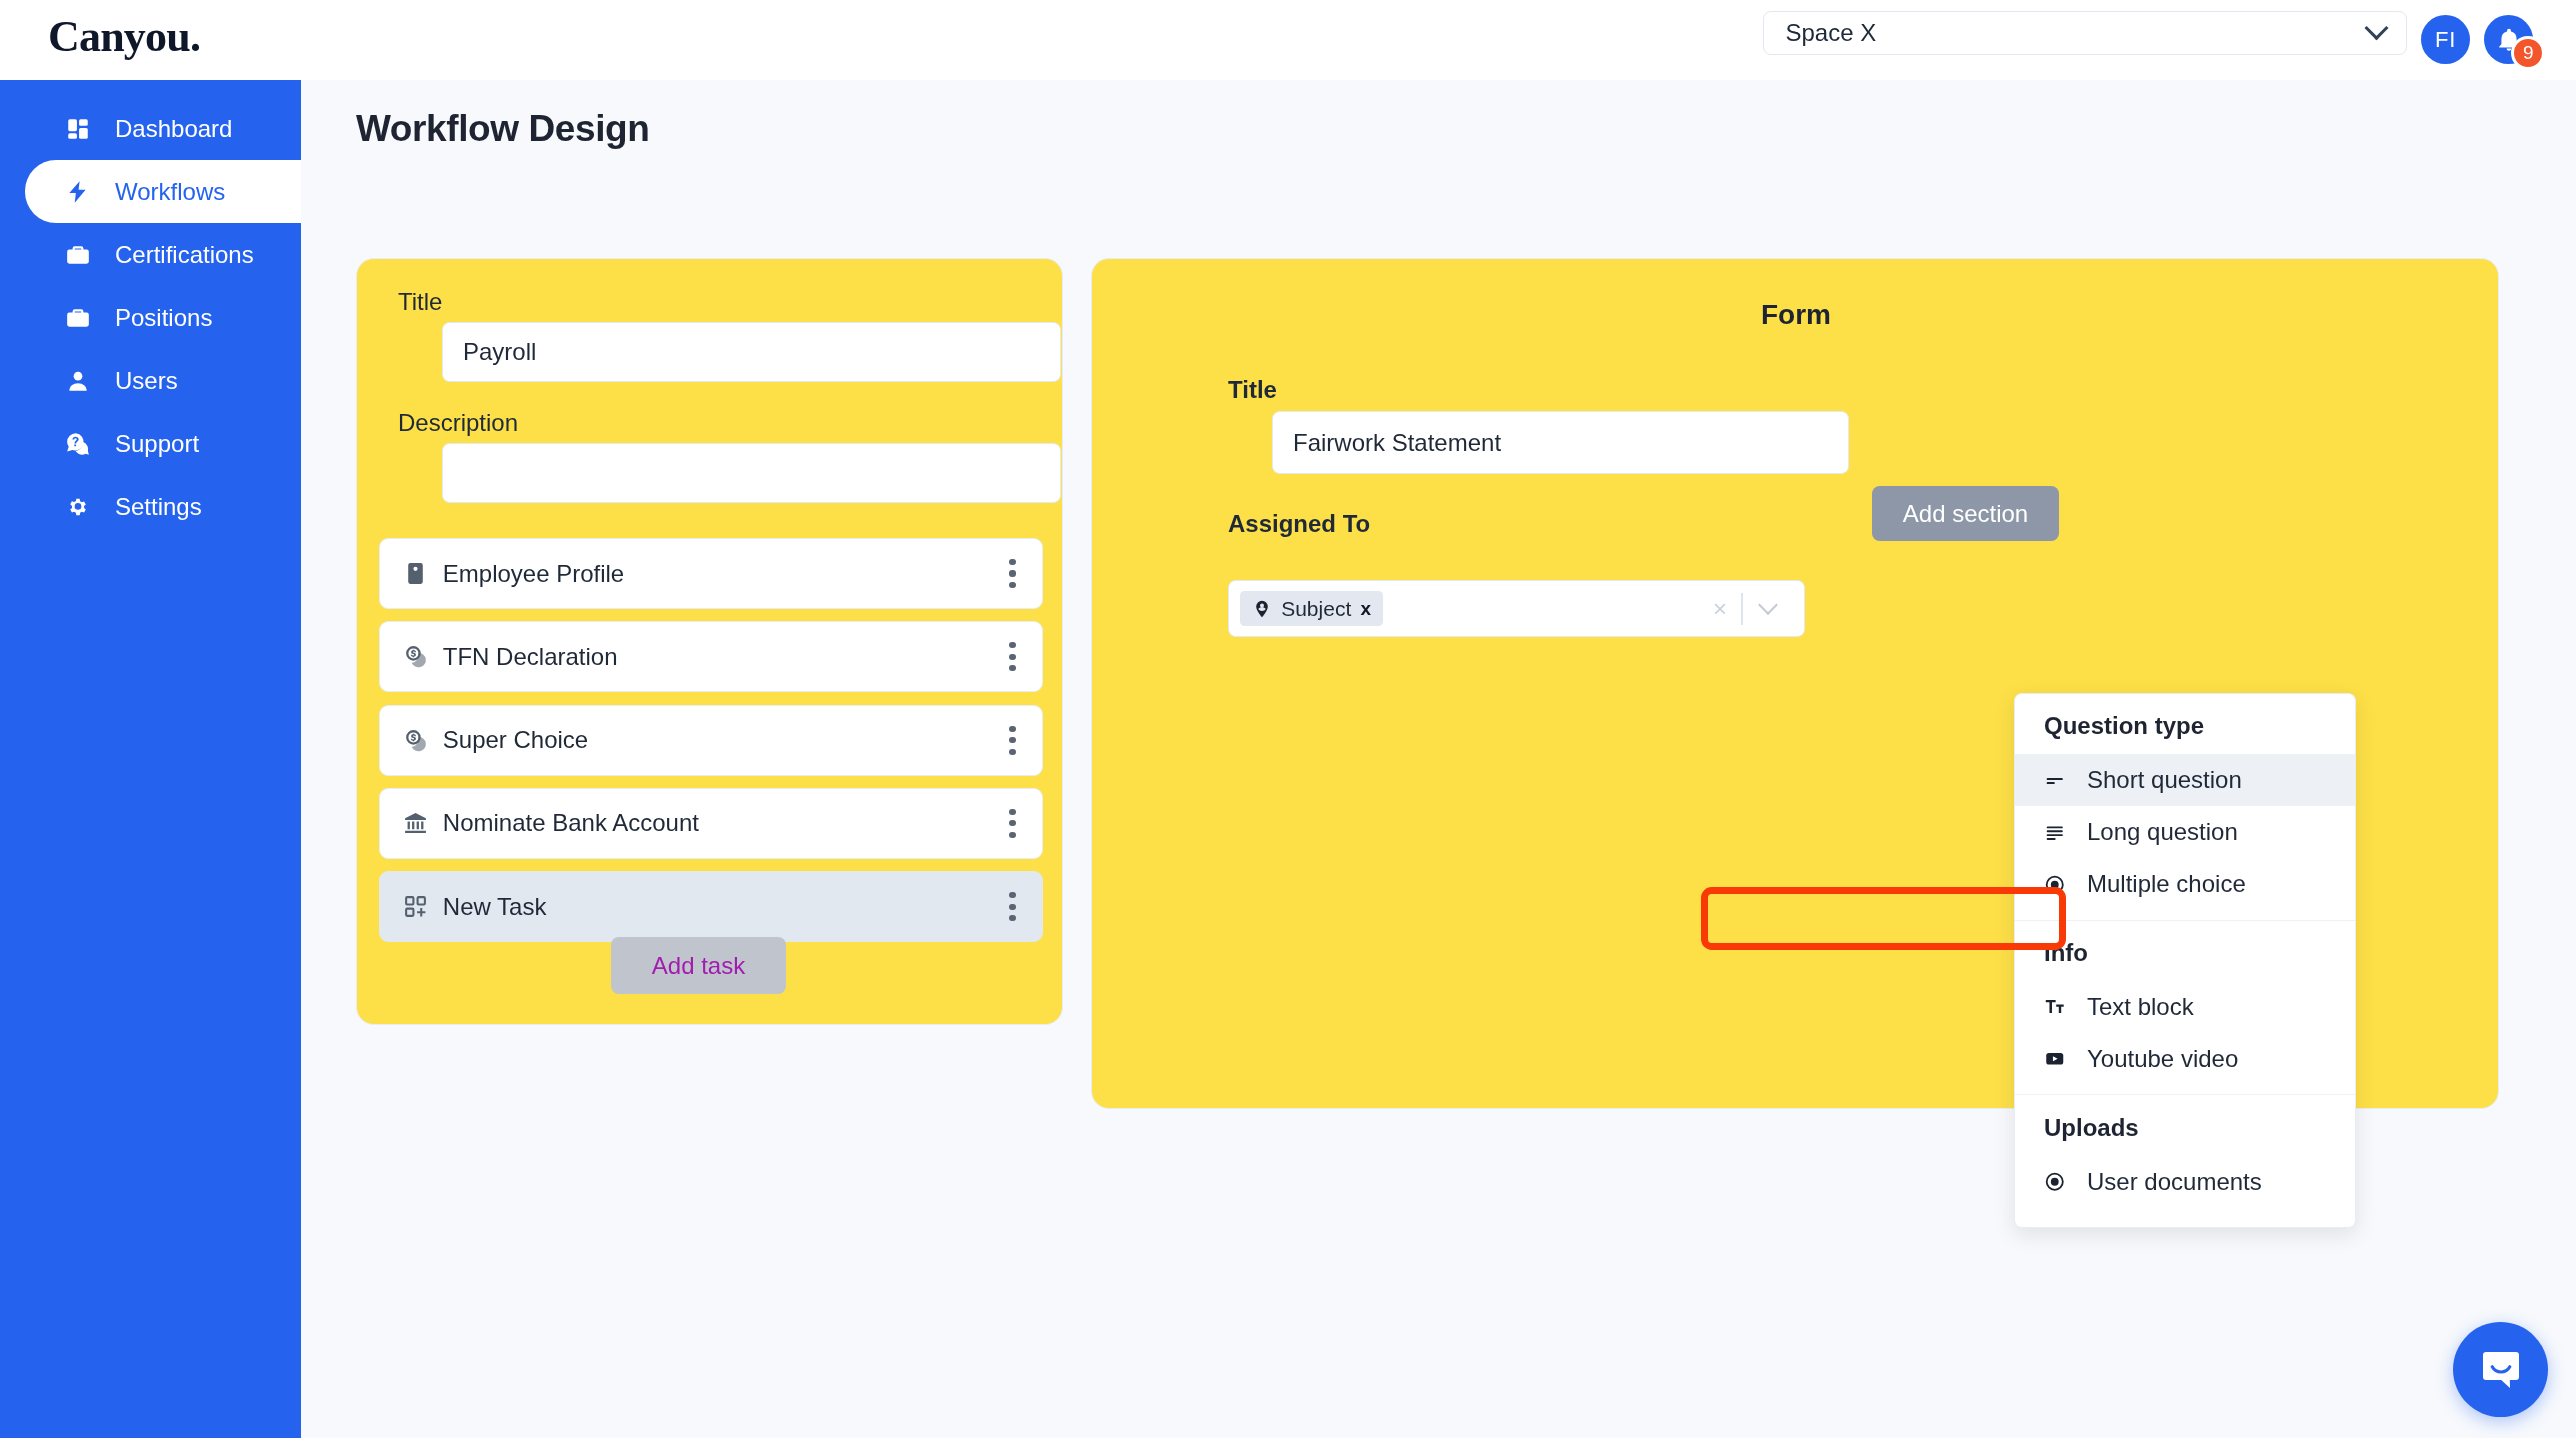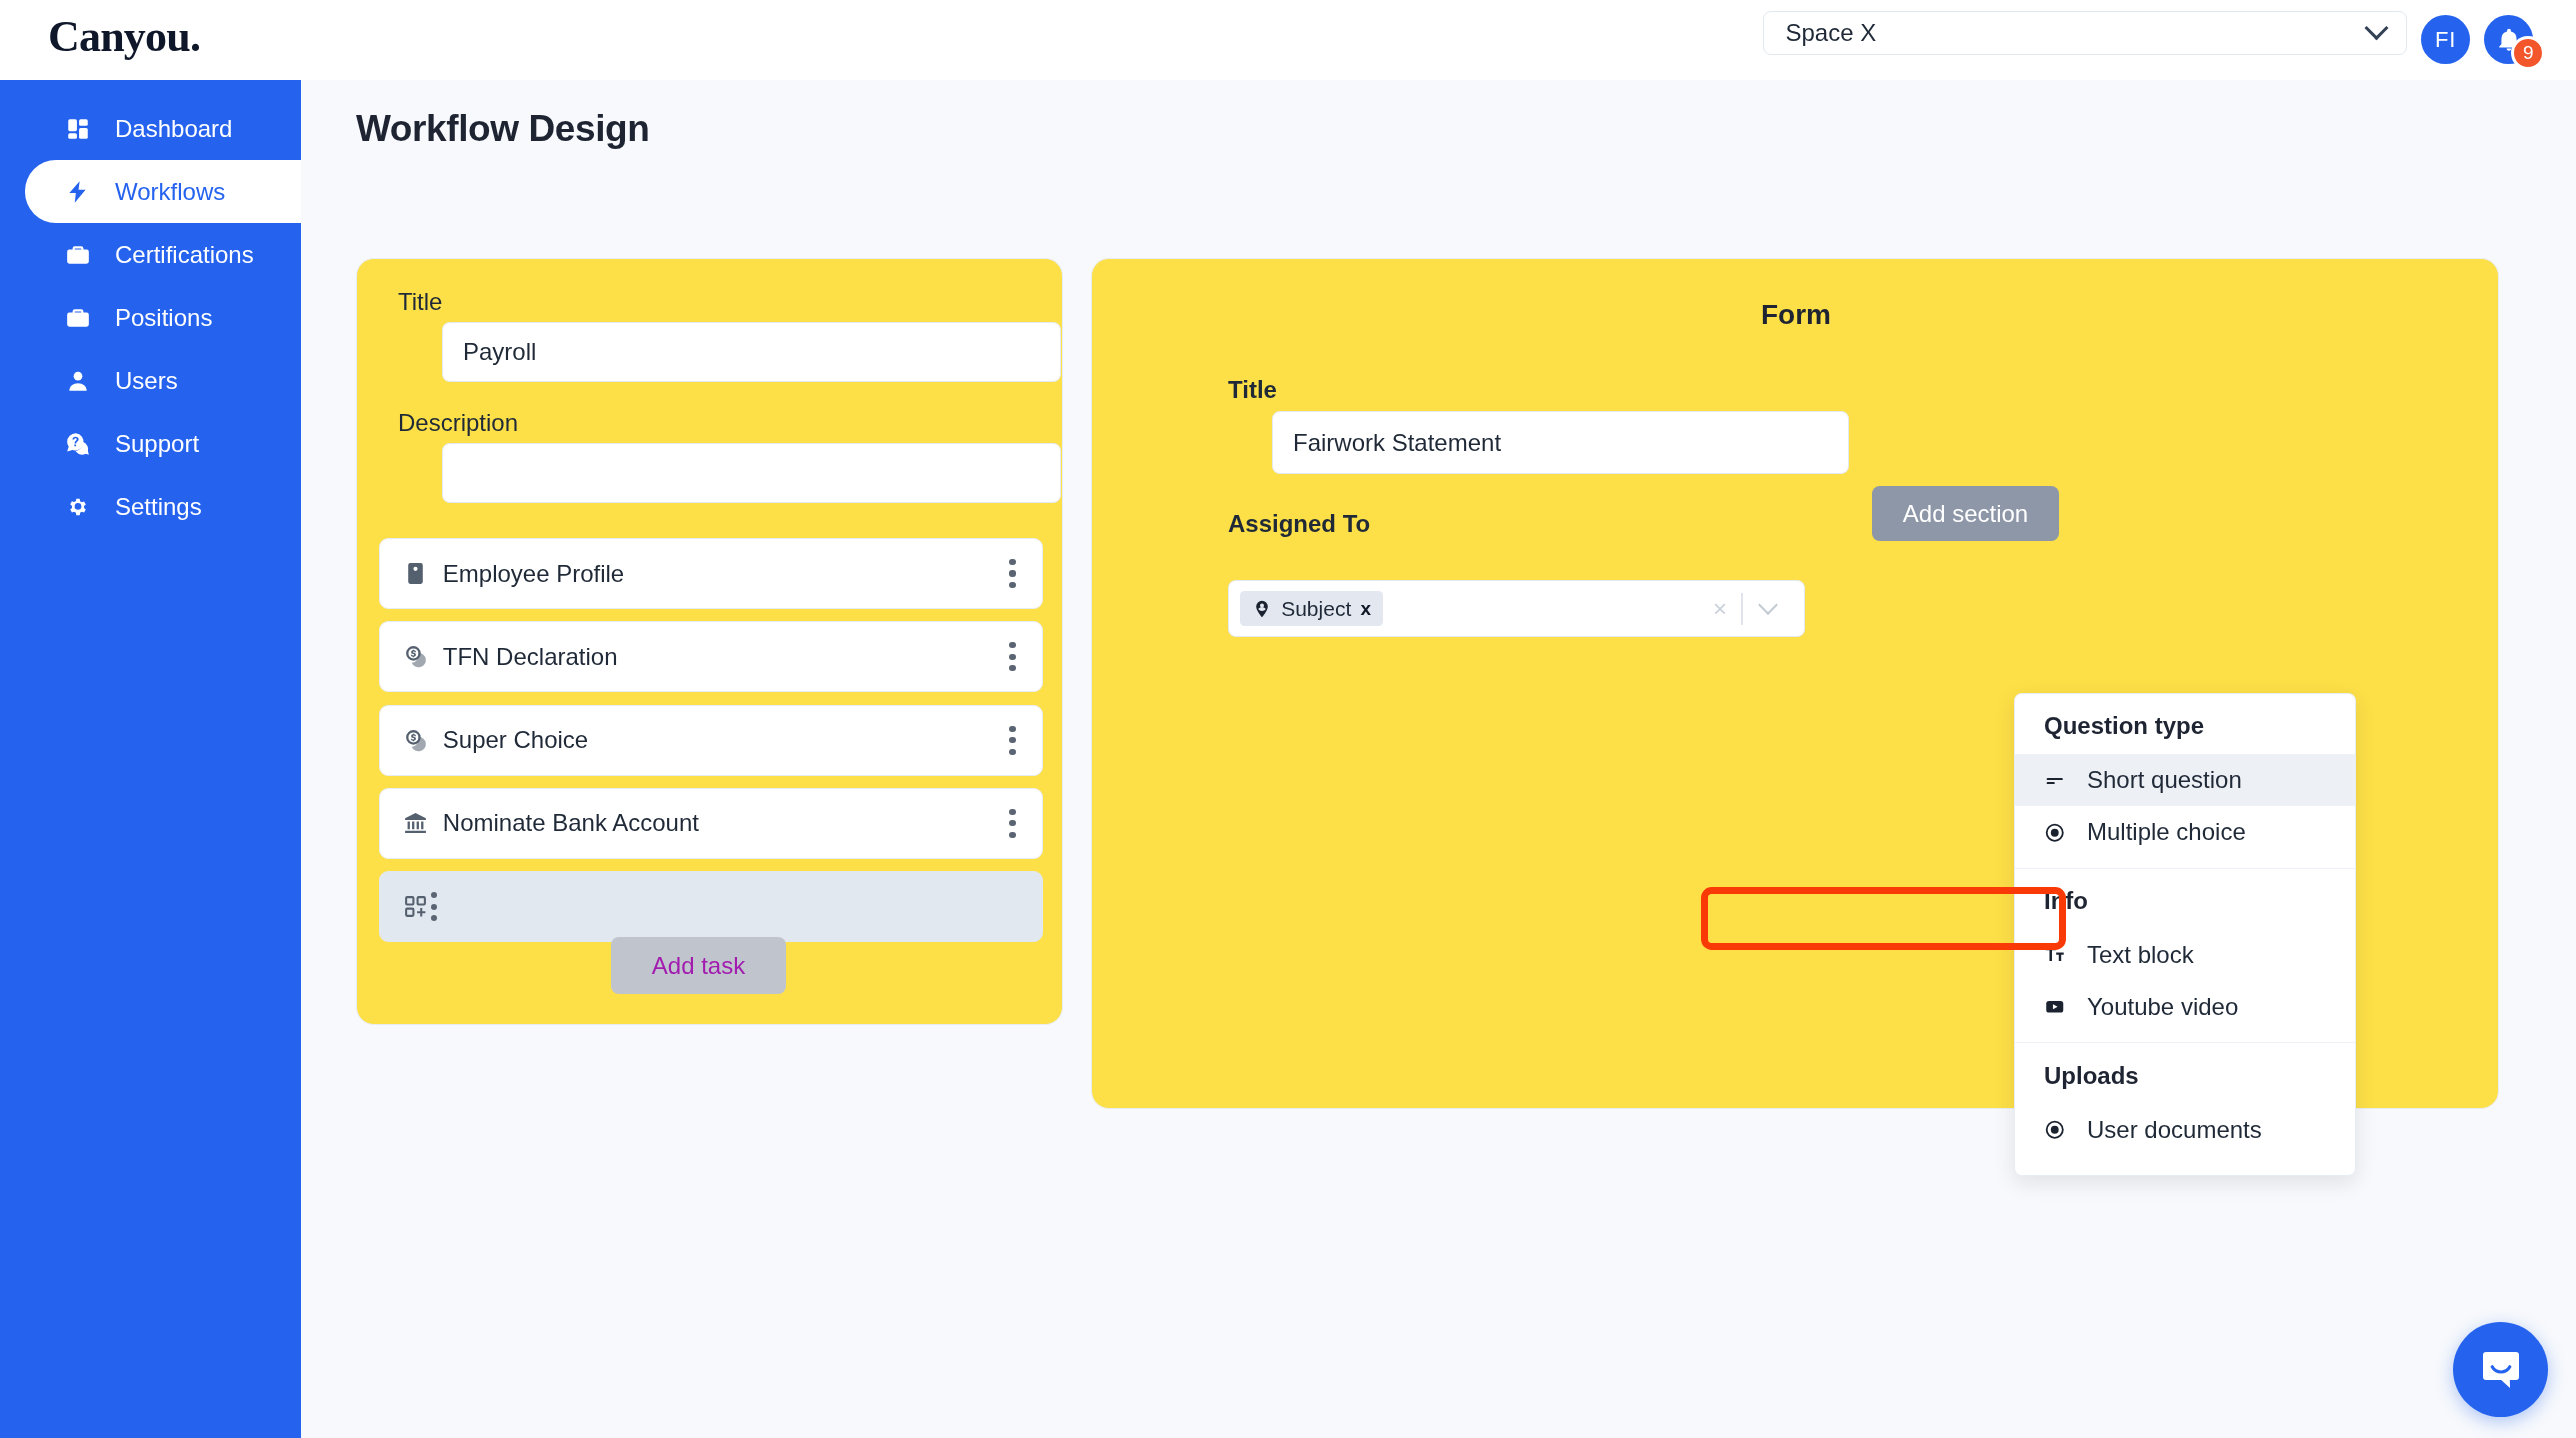--- a/index.html
+++ b/index.html
@@ -364,20 +364,21 @@
 
       <div class="task-row selected">
         <span class="t-ic">
           <svg viewBox="0 0 24 24">
               <rect x="3" y="3" width="7" height="7" rx="1" fill="none" stroke="#55606f" stroke-width="2"></rect>
               <rect x="14" y="3" width="7" height="7" rx="1" fill="none" stroke="#55606f" stroke-width="2"></rect>
               <rect x="3" y="14" width="7" height="7" rx="1" fill="none" stroke="#55606f" stroke-width="2"></rect>
               <path d="M17.5 13.5v8M13.5 17.5h8" stroke="#55606f" stroke-width="2" fill="none"></path>
             </svg>
         </span>
+        <span class="t-lbl">New Task</span>
         <span class="kebab">
             <i></i>
             <i></i>
             <i></i>
           </span>
       </div>
 
     </div>
   </div>
 
@@ -420,20 +421,31 @@
       <div class="dd-item hl">
         <span class="d-ic">
           <svg viewBox="0 0 24 24">
               <rect x="3" y="9" width="18" height="2.2" rx="1"></rect>
               <rect x="3" y="13.5" width="9" height="2.2" rx="1"></rect>
             </svg>
         </span>
         <span class="d-lbl">Short question</span>
       </div>
 
+      <div class="dd-item">
+        <span class="d-ic">
+          <svg viewBox="0 0 24 24">
+              <rect x="3" y="5" width="18" height="2.1" rx="1"></rect>
+              <rect x="3" y="9.3" width="18" height="2.1" rx="1"></rect>
+              <rect x="3" y="13.6" width="18" height="2.1" rx="1"></rect>
+              <rect x="3" y="17.9" width="10" height="2.1" rx="1"></rect>
+            </svg>
+        </span>
+        <span class="d-lbl">Long question</span>
+      </div>
 
       <div class="dd-item">
         <span class="d-ic">
           <svg viewBox="0 0 24 24">
               <circle cx="12" cy="12" r="9" fill="none" stroke="#1b2330" stroke-width="2"></circle>
               <circle cx="12" cy="12" r="4.4"></circle>
             </svg>
         </span>
         <span class="d-lbl">Multiple choice</span>
       </div>

